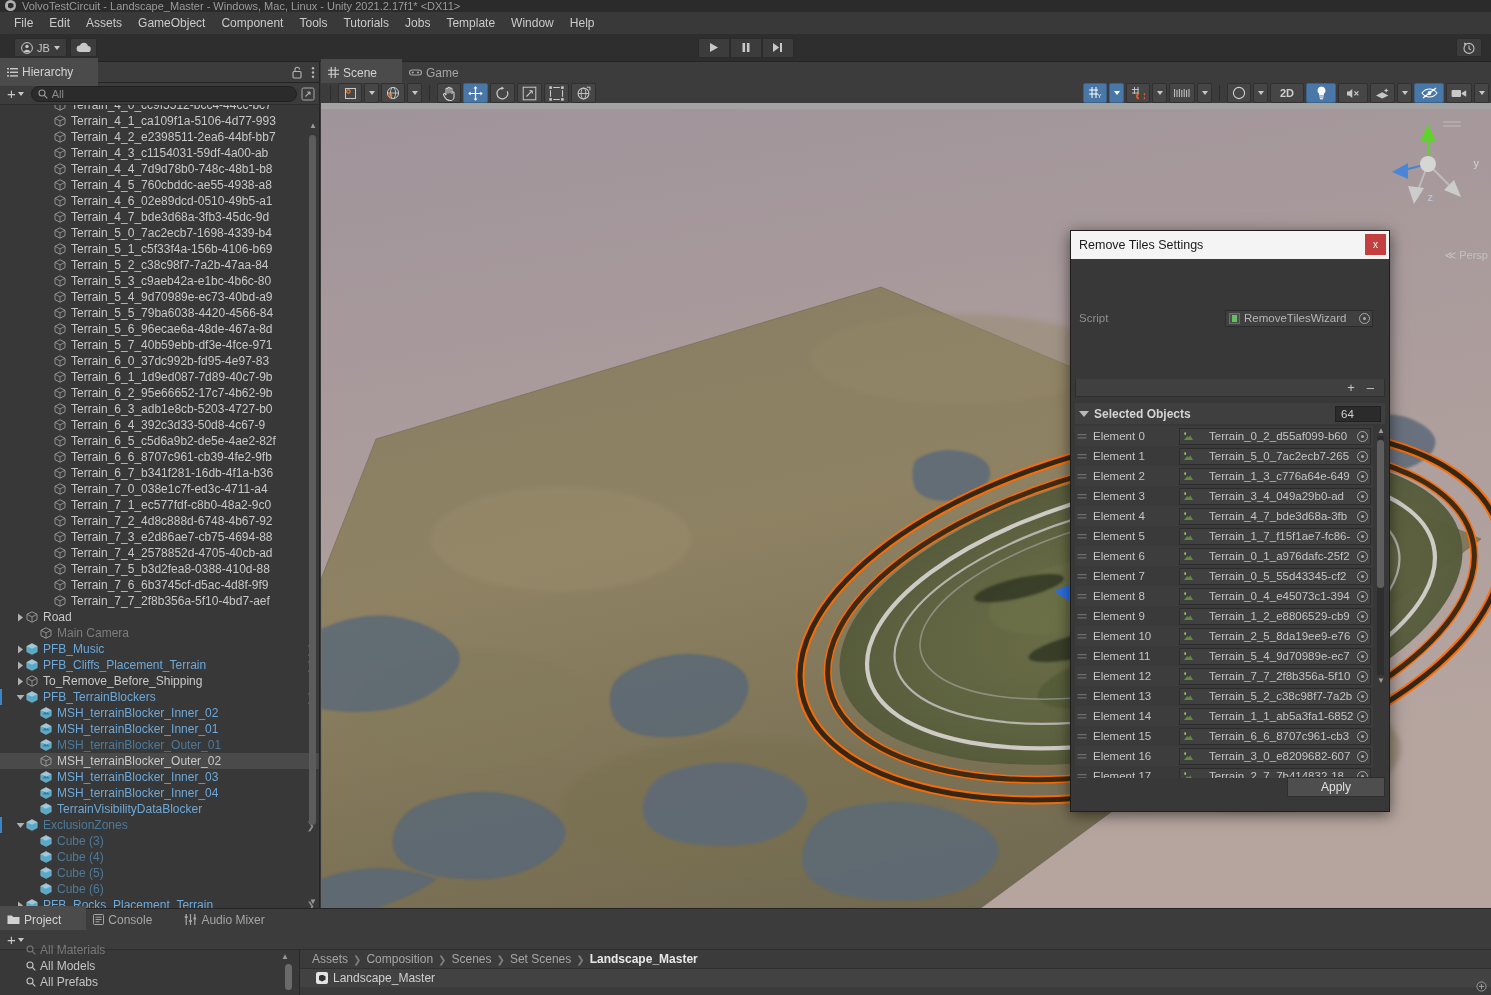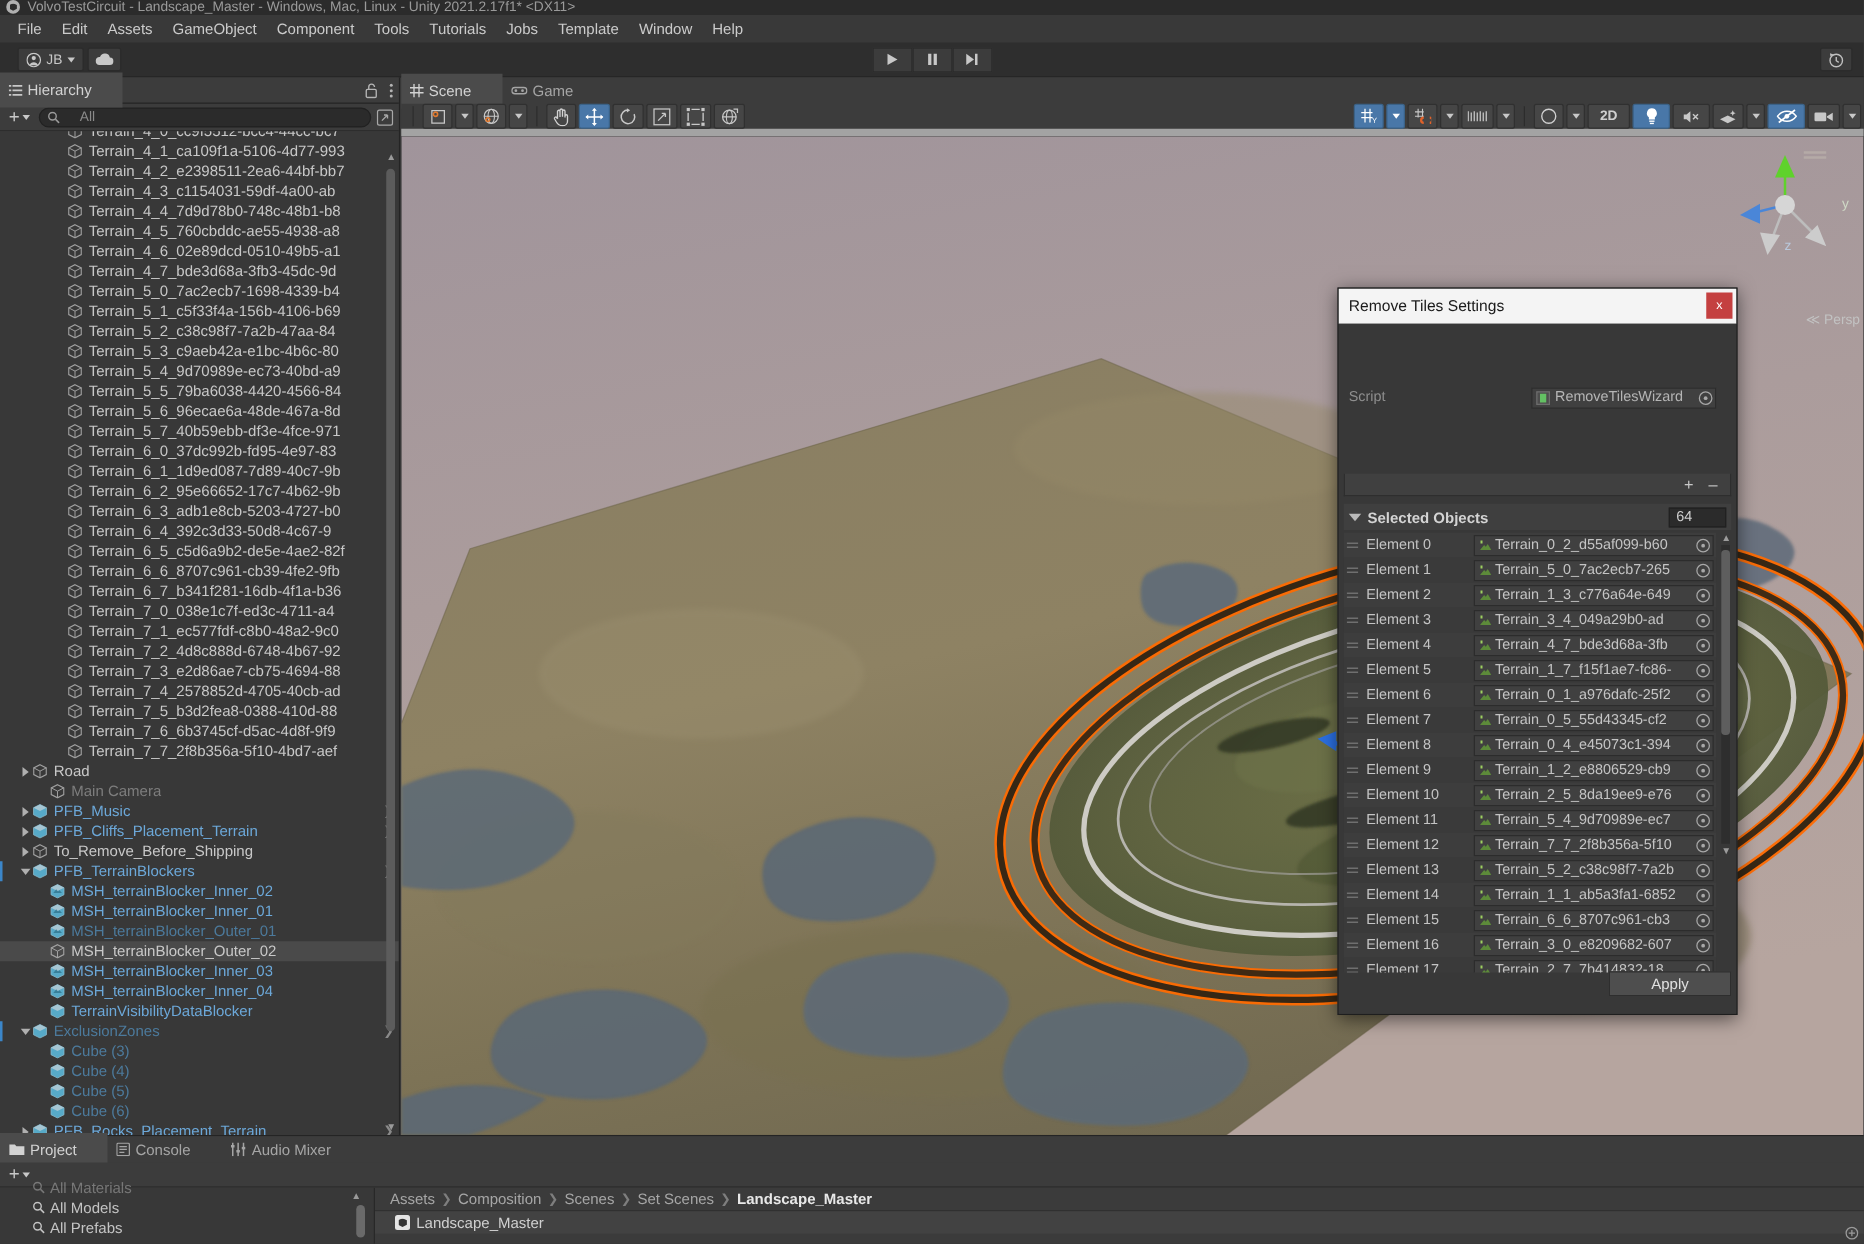--- a/index.html
+++ b/index.html
@@ -83,21 +83,21 @@
   }
   .panel-tab.inactive { background: transparent; color: #a5a5a5; }
   .tabrow-right { position: absolute; right: 4px; display: flex; gap: 8px; align-items:center;}
   .search-row {
     height: 22px; background: #3c3c3c; display: flex; align-items: center;
     padding: 0 4px; gap: 4px; border-bottom: 1px solid #2d2d2d;
   }
   .plus-btn { display: flex; align-items: center; gap: 2px; color: #c8c8c8; padding: 0 3px; cursor:default;}
   .search-field {
     flex: 1; height: 16px; background: #2b2b2b; border: 1px solid #212121;
-    border-radius: 8px; display: flex; align-items: center; gap: 16px; padding: 0 6px;
+    border-radius: 8px; display: flex; align-items: center; gap: 4px; padding: 0 6px;
     color: #8a8a8a; font-size: 11px;
   }
   .hier-list { flex: 1; overflow: hidden; position: relative; background: #383838; }
   .hier-row {
     height: 16px; display: flex; align-items: center; font-size: 12px;
     color: #c8c8c8; white-space: nowrap; position: relative; padding-right: 14px;
     cursor: default;
   }
   .hier-row.sel { background: #4a4a4a; }
   .hier-row .foldout {
@@ -210,21 +210,21 @@
   }
   .el-row {
     height: 20px; display: flex; align-items: center; font-size: 11.5px; color: #c4c4c4;
     background: #3a3a3a; padding-left: 2px;
   }
   .el-row:nth-child(odd) { background: #3d3d3d; }
   .el-row .grip { width: 16px; color: #6f6f6f; font-size: 9px; text-align: center; flex: none; letter-spacing:0;}
   .el-row .elabel { width: 86px; flex: none; }
   .el-row .objfield {
     flex: 1; height: 17px; background: #404040; border: 1px solid #2c2c2c;
-    display: flex; align-items: center; gap: 3px; padding: 0 16px 0 3px;
+    display: flex; align-items: center; gap: 16px; padding: 0 16px 0 3px;
     color: #c4c4c4; font-size: 11.5px; position: relative; overflow: hidden;
     white-space: nowrap; cursor: default; margin-right: 2px;
   }
   .prefab-ico { width: 10px; height: 10px; flex: none; position: relative; }
   #wizard-scrollbar {
     position: absolute; right: 3px; top: 48px; bottom: 70px; width: 11px;
   }
   #wizard-scrollbar .track { position:absolute; left:2px; top:10px; bottom:10px; width:7px; background:#2e2e2e;}
   #wizard-scrollbar .thumb {
     position: absolute; left: 2px; top: 10px; width: 7px; height: 148px;

